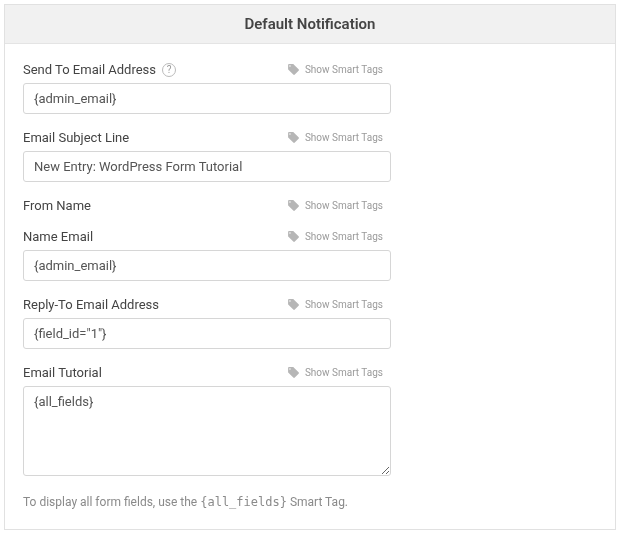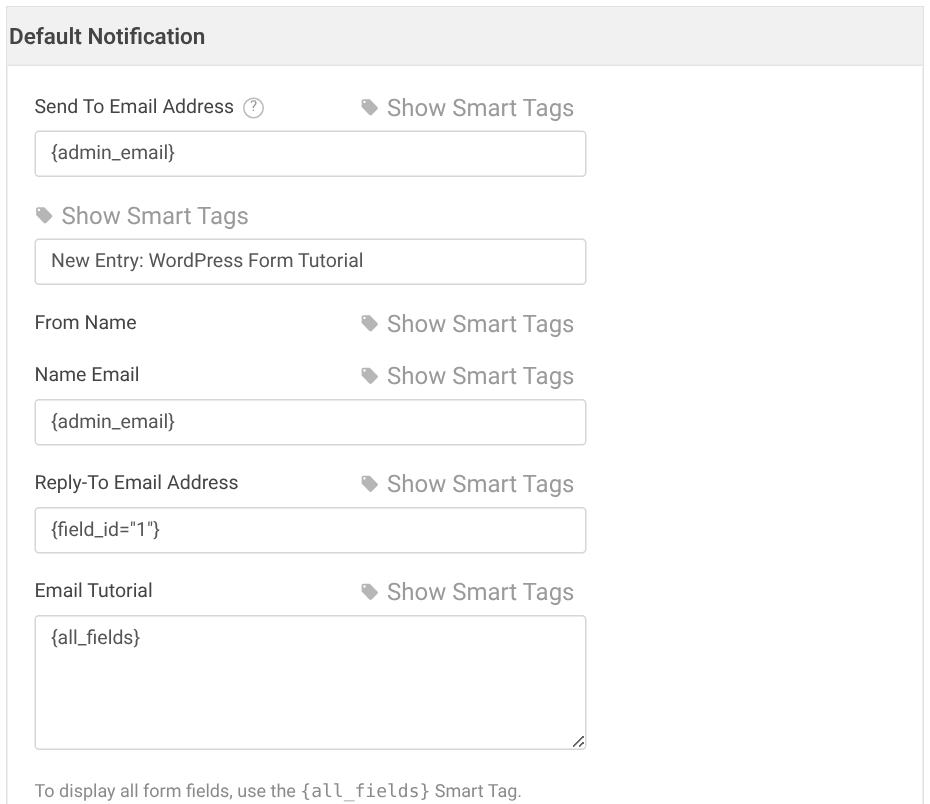--- a/index.html
+++ b/index.html
@@ -13,20 +13,21 @@
     width: 620px;
   }
   .panel {
     border: 1px solid #e1e1e1;
     background: #ffffff;
   }
   .panel-header {
     background: #f1f1f1;
     border-bottom: 1px solid #e4e4e4;
     padding: 10px 1px;
+    text-align: center;
   }
   .panel-header h2 {
     margin: 0;
     font-size: 15px;
     font-weight: 600;
     color: #444;
   }
   .panel-body {
     padding: 18px 18px 12px 18px;
   }
@@ -57,21 +58,21 @@
     color: #999;
     font-size: 10px;
     line-height: 1;
     cursor: help;
   }
   .smart-tags {
     display: inline-flex;
     align-items: center;
     gap: 5px;
     color: #9a9a9a;
-    font-size: 16px;
+    font-size: 10px;
     cursor: pointer;
     user-select: none;
   }
   .smart-tags svg { display: block; }
   .text-input, .textarea-input {
     width: 368px;
     max-width: 100%;
     border: 1px solid #d6d6d6;
     border-radius: 3px;
     padding: 7px 10px;
@@ -117,20 +118,23 @@
               <path d="M21.41 11.58l-9-9C12.05 2.22 11.55 2 11 2H4c-1.1 0-2 .9-2 2v7c0 .55.22 1.05.59 1.42l9 9c.36.36.86.58 1.41.58s1.05-.22 1.41-.59l7-7c.37-.36.59-.86.59-1.41s-.23-1.06-.59-1.42zM5.5 7C4.67 7 4 6.33 4 5.5S4.67 4 5.5 4 7 4.67 7 5.5 6.33 7 5.5 7z"></path>
             </svg>
           <span>Show Smart Tags</span>
         </span>
       </div>
       <input type="text" class="text-input" value="{admin_email}" style="">
     </div>
 
     <div class="field">
       <div class="field-head row-width">
+        <div class="field-label">
+          <span>Email Subject Line</span>
+        </div>
         <span class="smart-tags">
           <svg width="13" height="13" viewBox="0 0 24 24" fill="#b6b6b6">
               <path d="M21.41 11.58l-9-9C12.05 2.22 11.55 2 11 2H4c-1.1 0-2 .9-2 2v7c0 .55.22 1.05.59 1.42l9 9c.36.36.86.58 1.41.58s1.05-.22 1.41-.59l7-7c.37-.36.59-.86.59-1.41s-.23-1.06-.59-1.42zM5.5 7C4.67 7 4 6.33 4 5.5S4.67 4 5.5 4 7 4.67 7 5.5 6.33 7 5.5 7z"></path>
             </svg>
           <span>Show Smart Tags</span>
         </span>
       </div>
       <input type="text" class="text-input" value="New Entry: WordPress Form Tutorial" style="">
     </div>
 

